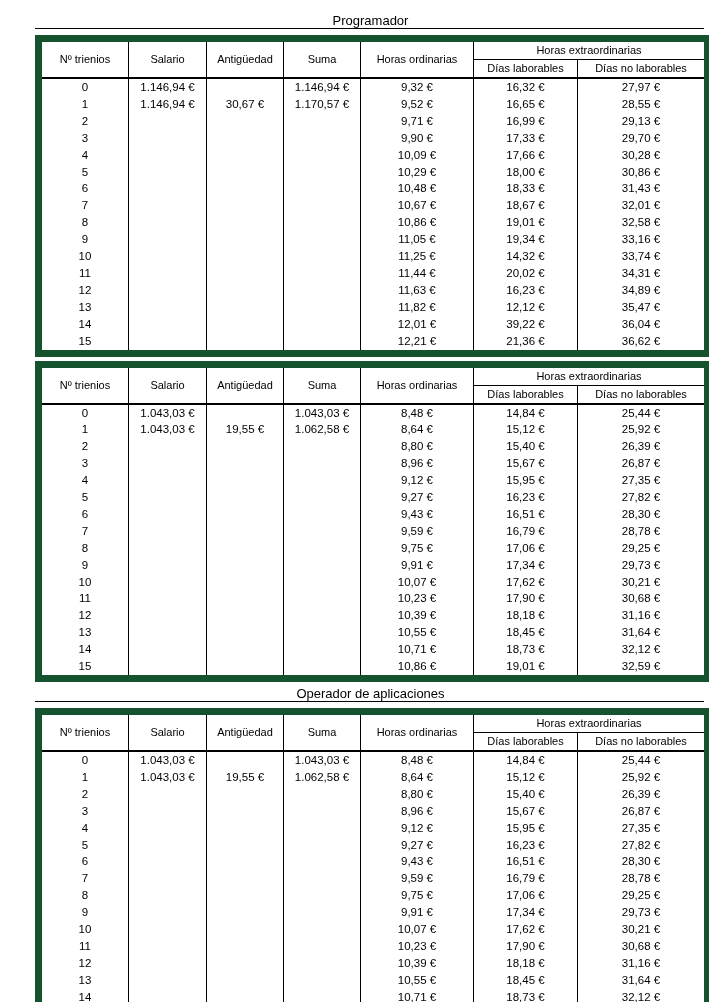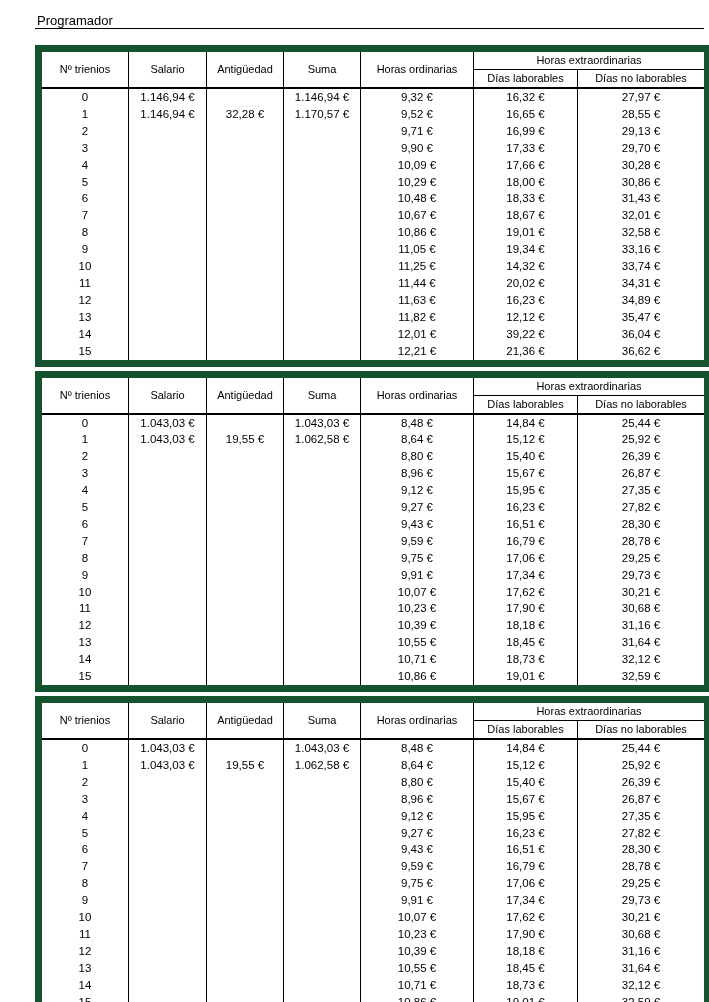--- a/index.html
+++ b/index.html
@@ -19,23 +19,24 @@
   }
   .sec {
     margin-bottom: 4px;
   }
   .sec-title {
     width: 669px;
     font-size: 13px;
     line-height: 15px;
     padding-left: 2px;
     border-bottom: 1px solid #000;
-    margin-bottom: 16px;
+    margin-bottom: 6px;
     box-sizing: border-box;
     white-space: nowrap;
+    text-align: center;
   }
   table.pay-table {
     border-collapse: collapse;
     table-layout: fixed;
     width: 669px;
     border: 7px solid #14532d;
     font-size: 11.5px;
   }
   col.c0 { width: 90px; }
   col.c1 { width: 78px; }
@@ -108,21 +109,21 @@
             <td>1.146,94 €</td>
             <td></td>
             <td>1.146,94 €</td>
             <td>9,32 €</td>
             <td>16,32 €</td>
             <td>27,97 €</td>
           </tr>
           <tr>
             <td>1</td>
             <td>1.146,94 €</td>
-            <td>32,28 €</td>
+            <td>30,67 €</td>
             <td>1.170,57 €</td>
             <td>9,52 €</td>
             <td>16,65 €</td>
             <td>28,55 €</td>
           </tr>
           <tr>
             <td>2</td>
             <td></td>
             <td></td>
             <td></td>
@@ -419,20 +420,21 @@
             <td></td>
             <td>10,86 €</td>
             <td>19,01 €</td>
             <td>32,59 €</td>
           </tr>
         </tbody>
     </table>
   </section>
 
   <section class="sec">
+    <div class="sec-title">Operador de aplicaciones</div>
     <table class="pay-table">
       <colgroup>
           <col class="c0">
           <col class="c1">
           <col class="c2">
           <col class="c3">
           <col class="c4">
           <col class="c5">
           <col class="c6">
         </colgroup>

